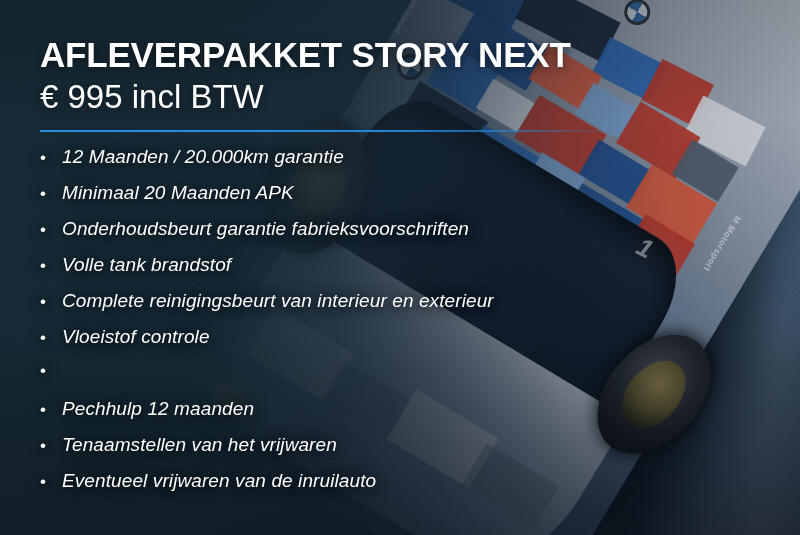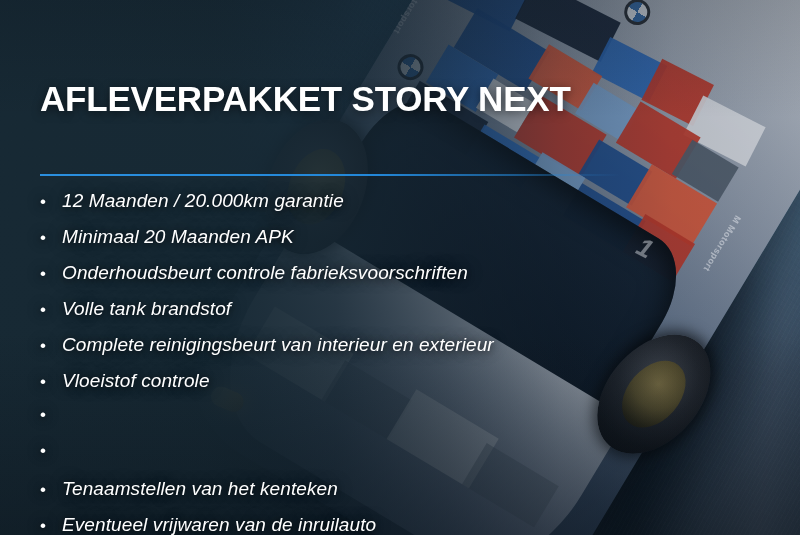--- a/index.html
+++ b/index.html
@@ -190,21 +190,20 @@
     position: absolute;
     inset: 0;
     background: linear-gradient(180deg, rgba(10,18,26,.20) 0%, rgba(10,18,26,0) 22%, rgba(10,18,26,0) 62%, rgba(9,16,23,.42) 100%);
   }
 
   
   .content {
     position: absolute;
     inset: 0;
     padding: 16px;
-    margin-top: 44px;
   }
   .title {
     position: absolute;
     left: 40px;
     top: 36px;
     margin: 0;
     font-size: 35px;
     line-height: 38px;
     font-weight: 700;
     letter-spacing: -0.2px;
@@ -339,57 +338,59 @@
     </div>
 
     <div class="scrim"></div>
     <div class="scrim-v"></div>
   </div>
 
   <div class="content">
 
     <h1 class="title">AFLEVERPAKKET STORY NEXT</h1>
 
+    <div class="subtitle">€ 995 incl BTW</div>
 
     <div class="divider"></div>
 
     <ul class="feature-list">
       <li class="feature-item">
         <span class="bullet">•</span>
         <span class="feature-text">12 Maanden / 20.000km garantie</span>
       </li>
       <li class="feature-item">
         <span class="bullet">•</span>
         <span class="feature-text">Minimaal 20 Maanden APK</span>
       </li>
       <li class="feature-item">
         <span class="bullet">•</span>
-        <span class="feature-text">Onderhoudsbeurt controle fabrieksvoorschriften</span>
+        <span class="feature-text">Onderhoudsbeurt garantie fabrieksvoorschriften</span>
       </li>
       <li class="feature-item">
         <span class="bullet">•</span>
         <span class="feature-text">Volle tank brandstof</span>
       </li>
       <li class="feature-item">
         <span class="bullet">•</span>
         <span class="feature-text">Complete reinigingsbeurt van interieur en exterieur</span>
       </li>
       <li class="feature-item">
         <span class="bullet">•</span>
         <span class="feature-text">Vloeistof controle</span>
       </li>
       <li class="feature-item">
         <span class="bullet">•</span>
       </li>
       <li class="feature-item">
         <span class="bullet">•</span>
-      </li>
-      <li class="feature-item">
-        <span class="bullet">•</span>
-        <span class="feature-text">Tenaamstellen van het kenteken</span>
+        <span class="feature-text">Pechhulp 12 maanden</span>
+      </li>
+      <li class="feature-item">
+        <span class="bullet">•</span>
+        <span class="feature-text">Tenaamstellen van het vrijwaren</span>
       </li>
       <li class="feature-item">
         <span class="bullet">•</span>
         <span class="feature-text">Eventueel vrijwaren van de inruilauto</span>
       </li>
     </ul>
 
   </div>
 </div>
 

